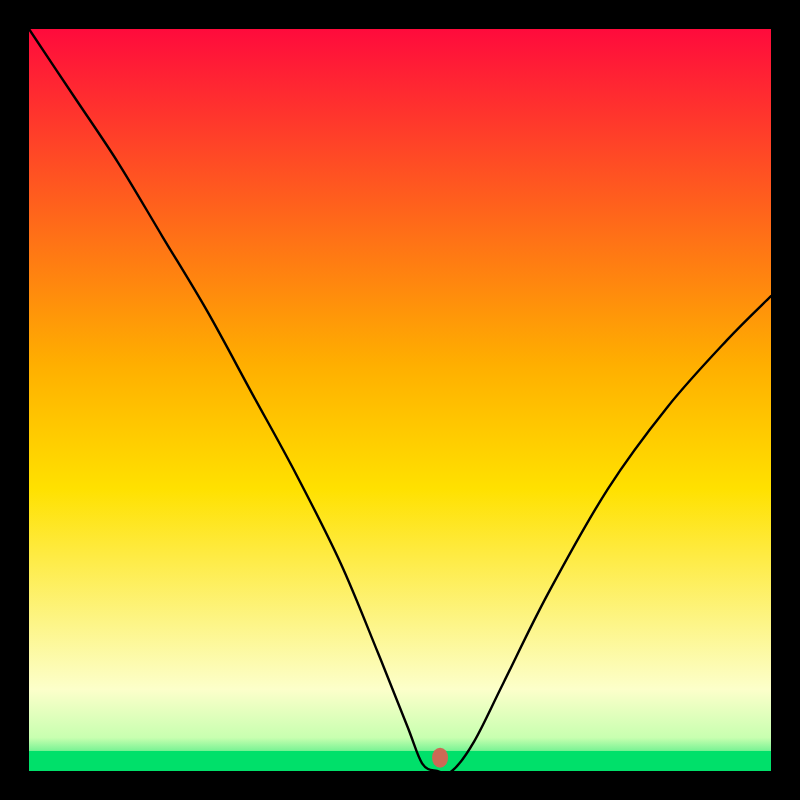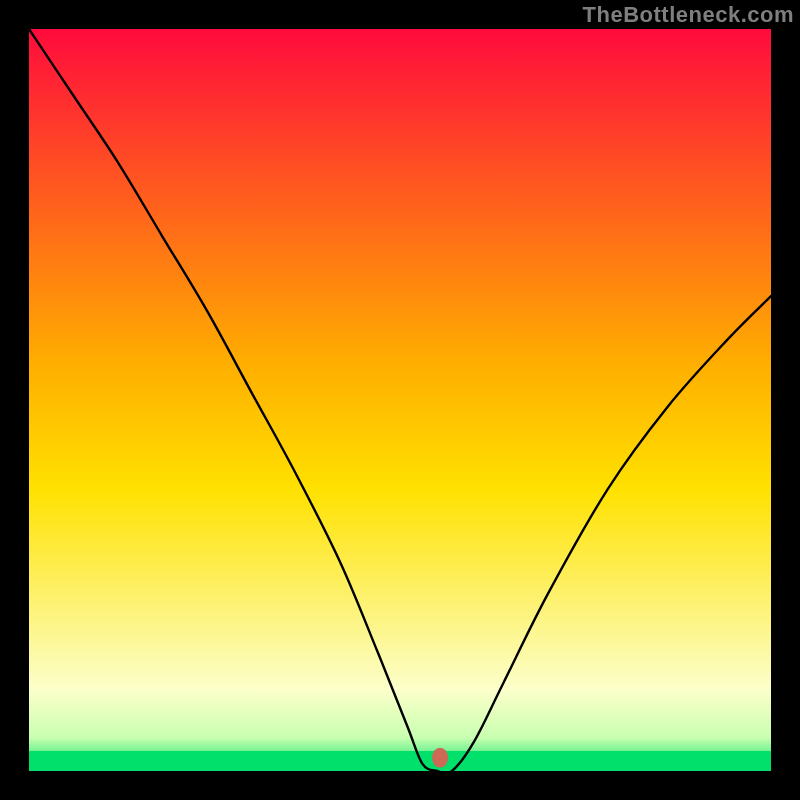--- a/index.html
+++ b/index.html
@@ -50,15 +50,14 @@
   <rect id="outer-bg" x="0" y="0" width="800" height="800" fill="#000"></rect>
 
   <g id="plot-area" clip-path="url(#inner-clip)">
     <rect id="grad-rect" x="29" y="29" width="742" height="742" fill="url(#bg-grad)"></rect>
     <rect id="green-band" x="29" y="750.966" width="742" height="20.033999999999992" fill="#00e06a"></rect>
     <path id="curve" d="M 29 29 C 36.42 40.129999999999995 58.68 73.51999999999997 73.52 95.77999999999997 C 88.36 118.03999999999998 103.19999999999999 139.06333333333336 118.03999999999999 162.56000000000003 C 132.88 186.0566666666667 147.72 212.0266666666667 162.56 236.76000000000002 C 177.4 261.49333333333334 192.23999999999998 284.99 207.07999999999998 310.96 C 221.92 336.92999999999995 236.76 365.37333333333333 251.6 392.58 C 266.44 419.78666666666663 281.28000000000003 445.75666666666666 296.12 474.2 C 310.96 502.6433333333333 327.03666666666663 533.5600000000001 340.64 563.24 C 354.24333333333334 592.92 366.60999999999996 625.0733333333333 377.73999999999995 652.28 C 388.86999999999995 679.4866666666667 400 707.9299999999998 407.42 726.4799999999999 C 414.84000000000003 745.03 417.3133333333334 756.1600000000001 422.26000000000005 763.58 C 427.2066666666667 771 432.15333333333336 769.7633333333333 437.1 771 C 442.0466666666667 772.2366666666667 445.7566666666666 775.9466666666667 451.93999999999994 771 C 458.1233333333333 766.0533333333333 465.5433333333333 756.16 474.2 741.3199999999999 C 482.8566666666667 726.4799999999999 491.5133333333333 706.6933333333334 503.88 681.96 C 516.2466666666667 657.2266666666667 531.0866666666666 625.0733333333333 548.4 592.92 C 565.7133333333334 560.7666666666667 587.9733333333334 519.9566666666667 607.76 489.04 C 627.5466666666666 458.12333333333333 647.3333333333334 432.15333333333336 667.12 407.42 C 686.9066666666666 382.68666666666667 709.1666666666665 359.19000000000005 726.4799999999999 340.64000000000004 C 743.7933333333333 322.09000000000003 763.5799999999999 303.54 771 296.12" fill="none" stroke="#000000" stroke-width="2.4" stroke-linecap="round" stroke-linejoin="round"></path>
     <ellipse id="marker" cx="440.06800000000004" cy="757.644" rx="8" ry="10" fill="#cc6a55"></ellipse>
   </g>
 </svg>
 
-<div id="wm" class="watermark" style="color: rgb(127, 127, 127); font-size: 22px; top: 2px; right: 6px;">TheBottleneck.com</div>
 
 </div>
 
 </body></html>

